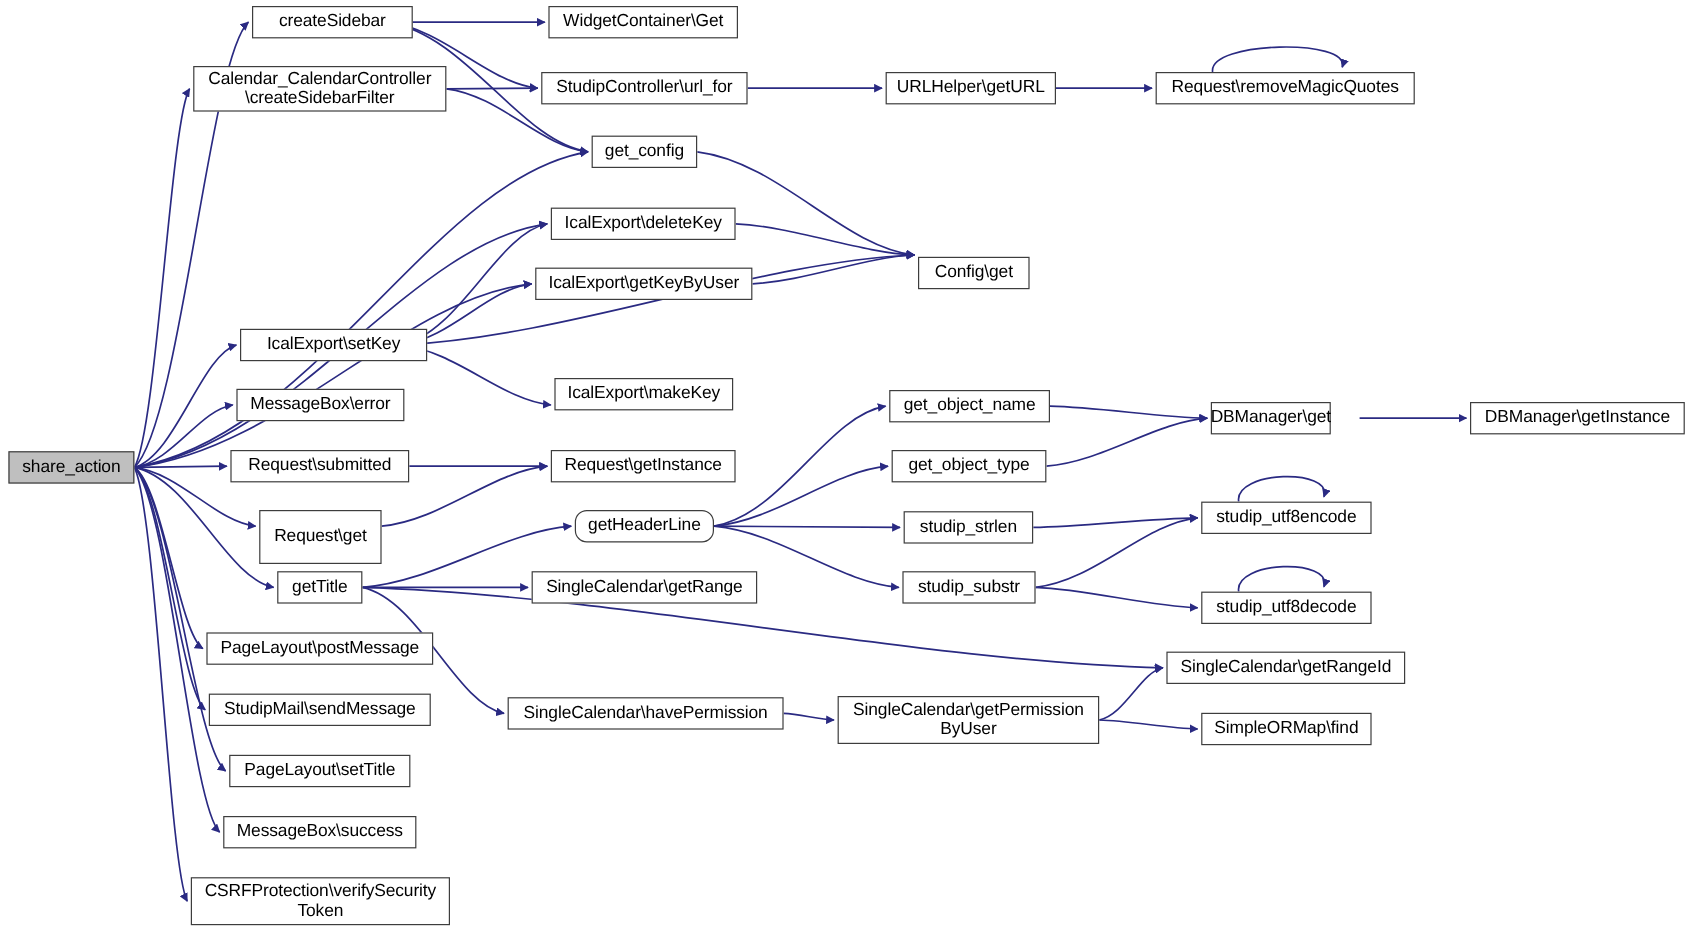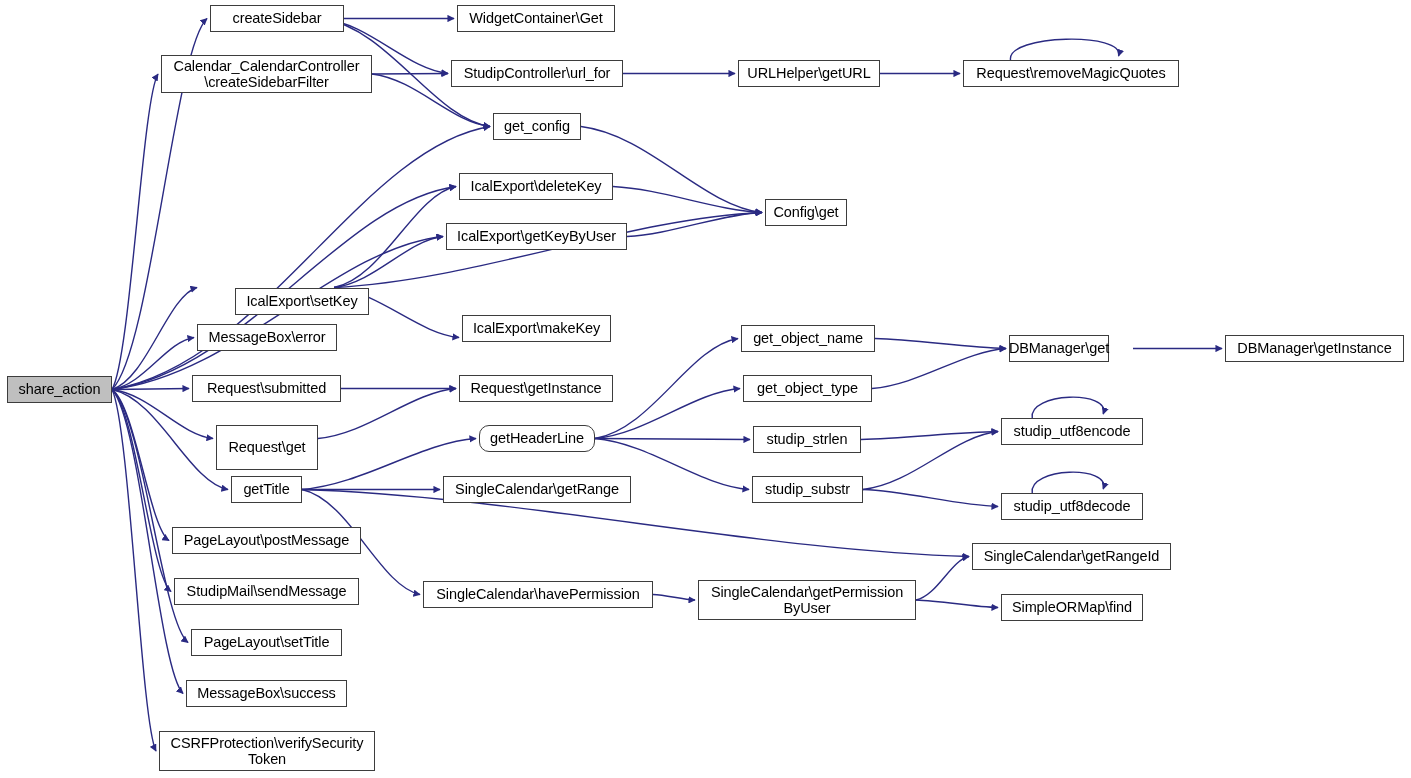--- a/index.html
+++ b/index.html
@@ -113,22 +113,22 @@
       <div class="node" style="left: 210px; top: 5px; width: 134px; height: 27px;">createSidebar</div>
       <div class="node" style="left: 161px; top: 55px; width: 211px; height: 38px;">Calendar_CalendarController
 \createSidebarFilter</div>
       <div class="node" style="left: 457px; top: 5px; width: 158px; height: 27px;">WidgetContainer\Get</div>
       <div class="node" style="left: 451px; top: 60px; width: 172px; height: 27px;">StudipController\url_for</div>
       <div class="node" style="left: 493px; top: 113px; width: 88px; height: 27px;">get_config</div>
       <div class="node" style="left: 738px; top: 60px; width: 142px; height: 27px;">URLHelper\getURL</div>
       <div class="node" style="left: 963px; top: 60px; width: 216px; height: 27px;">Request\removeMagicQuotes</div>
       <div class="node" style="left: 459px; top: 173px; width: 154px; height: 27px;">IcalExport\deleteKey</div>
       <div class="node" style="left: 446px; top: 223px; width: 181px; height: 27px;">IcalExport\getKeyByUser</div>
-      <div class="node" style="left: 765px; top: 199px; width: 82px; height: 27px;">Config\get</div>
-      <div class="node" style="left: 200px; top: 288px; width: 134px; height: 27px; margin-left: 35px;">IcalExport\setKey</div>
+      <div class="node" style="left: 765px; top: 214px; width: 93px; height: 27px;">Config\get</div>
+      <div class="node" style="left: 200px; top: 274px; width: 156px; height: 27px;">IcalExport\setKey</div>
       <div class="node" style="left: 462px; top: 315px; width: 149px; height: 27px;">IcalExport\makeKey</div>
       <div class="node" style="left: 197px; top: 324px; width: 140px; height: 27px;">MessageBox\error</div>
       <div class="node" style="left: 192px; top: 375px; width: 149px; height: 27px;">Request\submitted</div>
       <div class="node" style="left: 216px; top: 425px; width: 102px; height: 45px;">Request\get</div>
       <div class="node" style="left: 459px; top: 375px; width: 154px; height: 27px;">Request\getInstance</div>
       <div class="node" style="left: 479px; top: 425px; width: 116px; height: 27px; border-radius: 10px;">getHeaderLine</div>
       <div class="node" style="left: 231px; top: 476px; width: 71px; height: 27px;">getTitle</div>
       <div class="node" style="left: 443px; top: 476px; width: 188px; height: 27px;">SingleCalendar\getRange</div>
       <div class="node" style="left: 741px; top: 325px; width: 134px; height: 27px;">get_object_name</div>
       <div class="node" style="left: 743px; top: 375px; width: 129px; height: 27px;">get_object_type</div>

